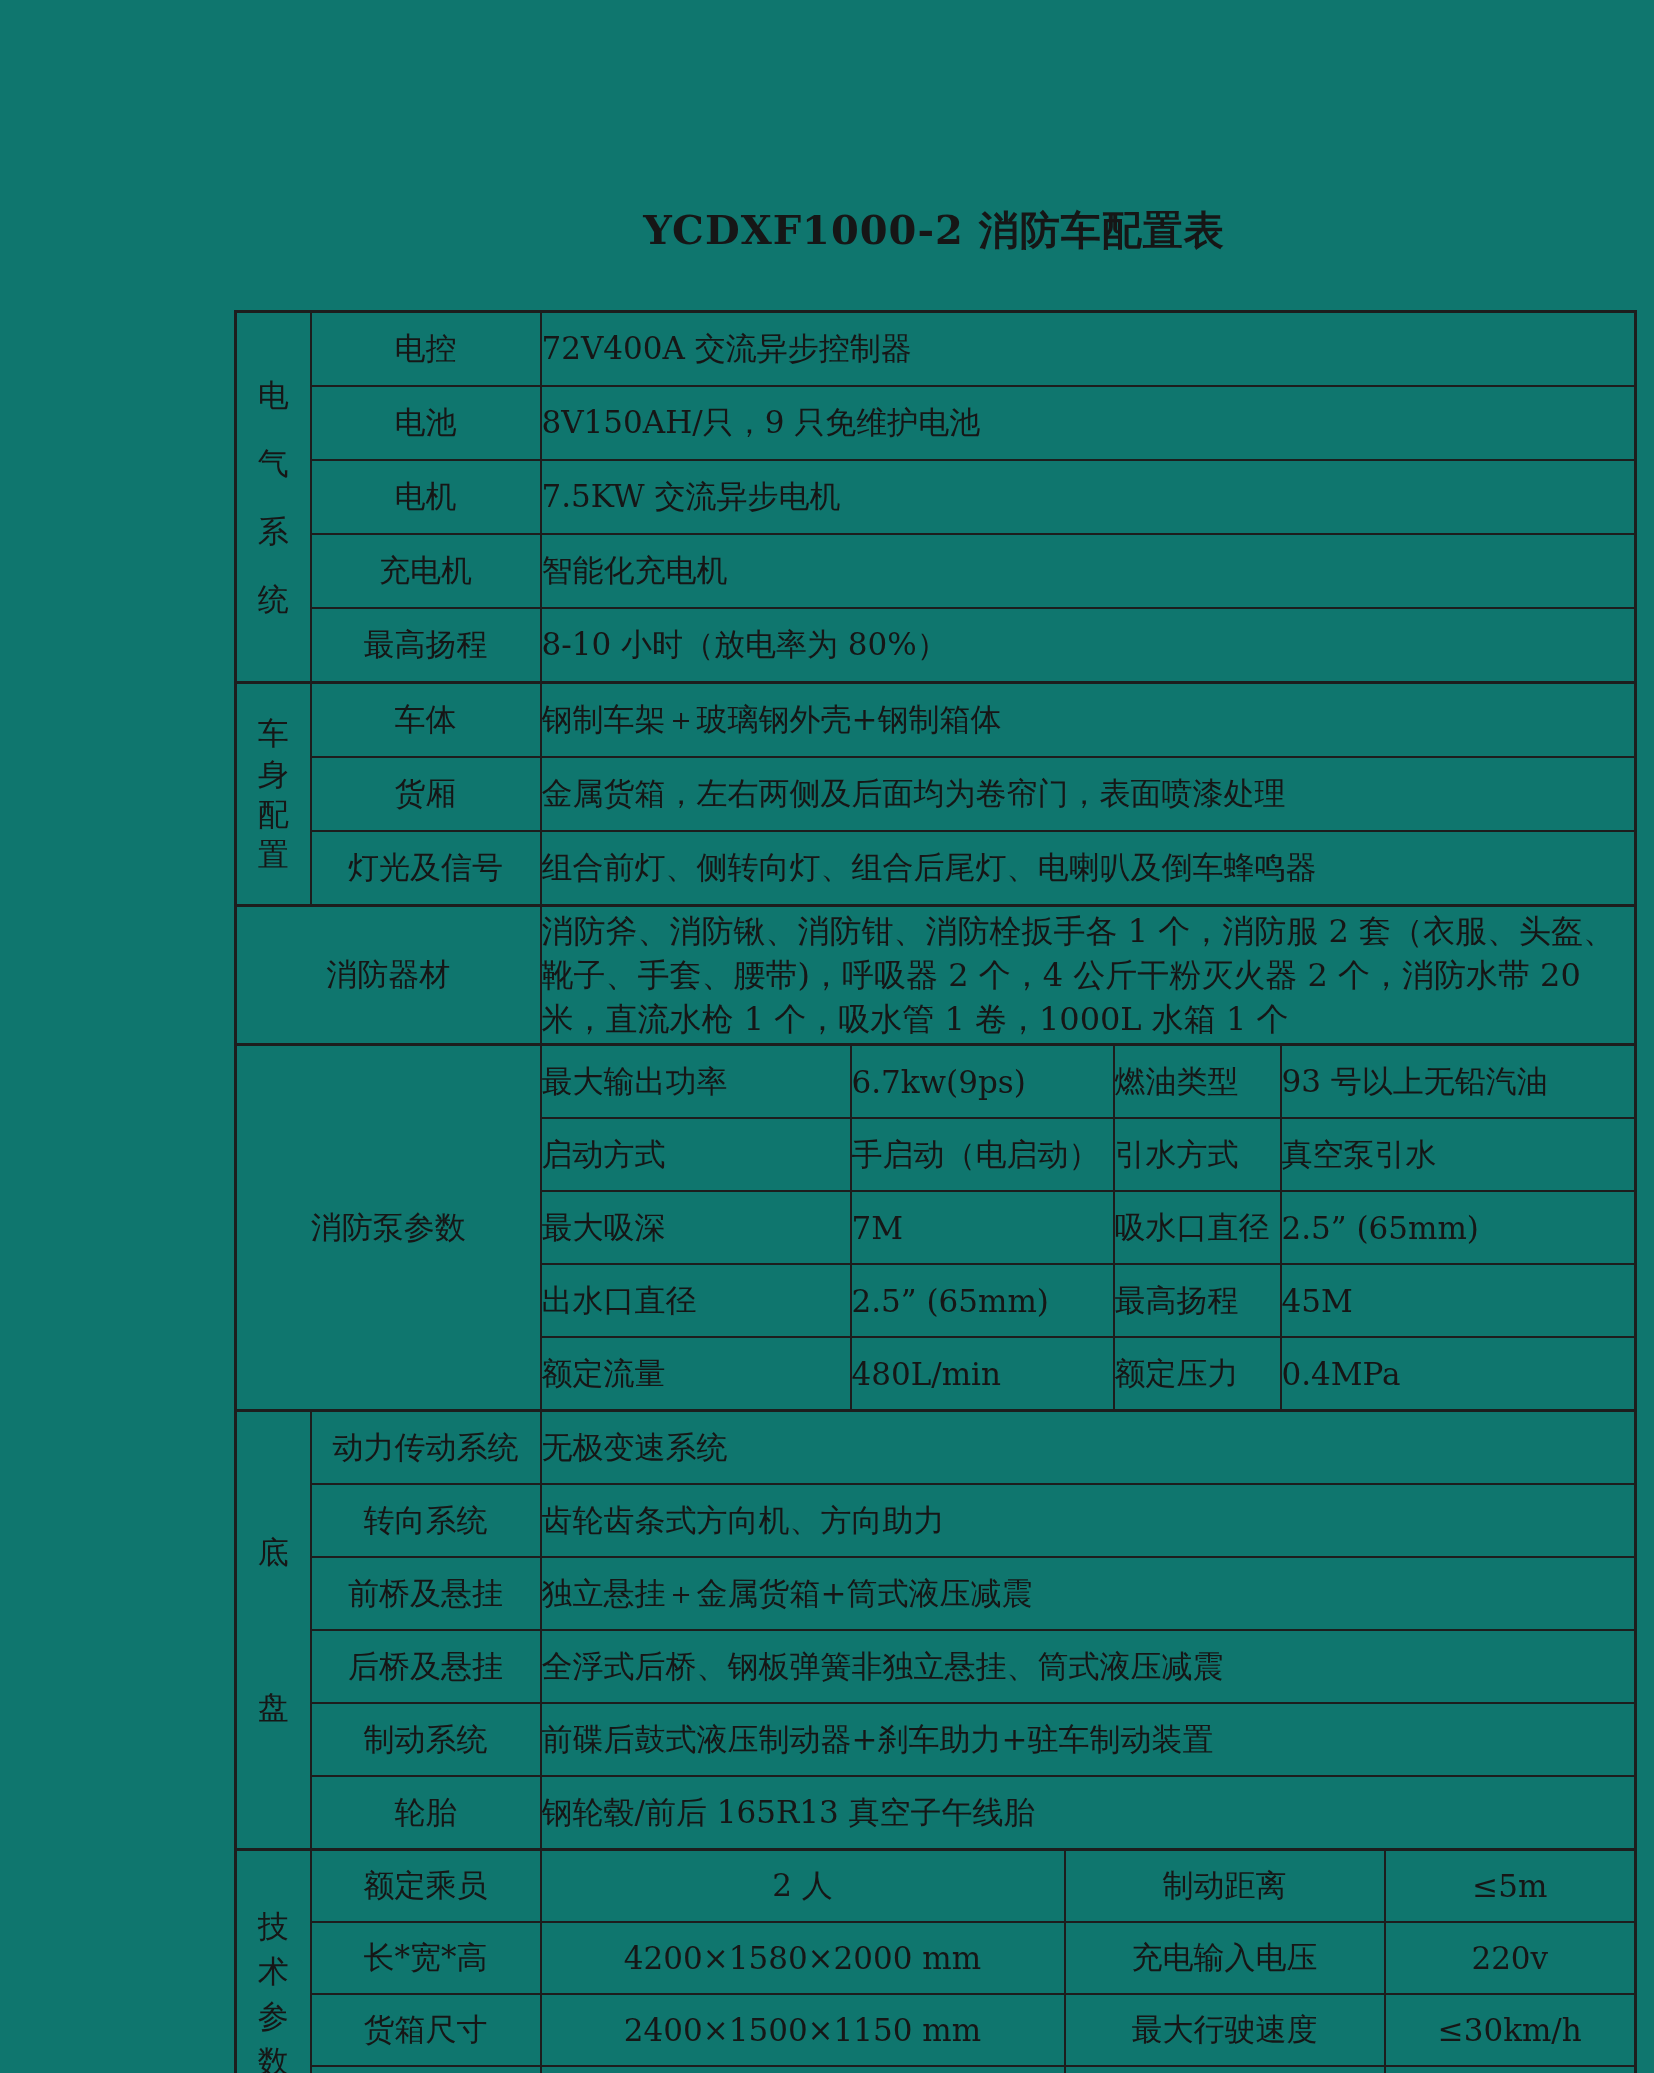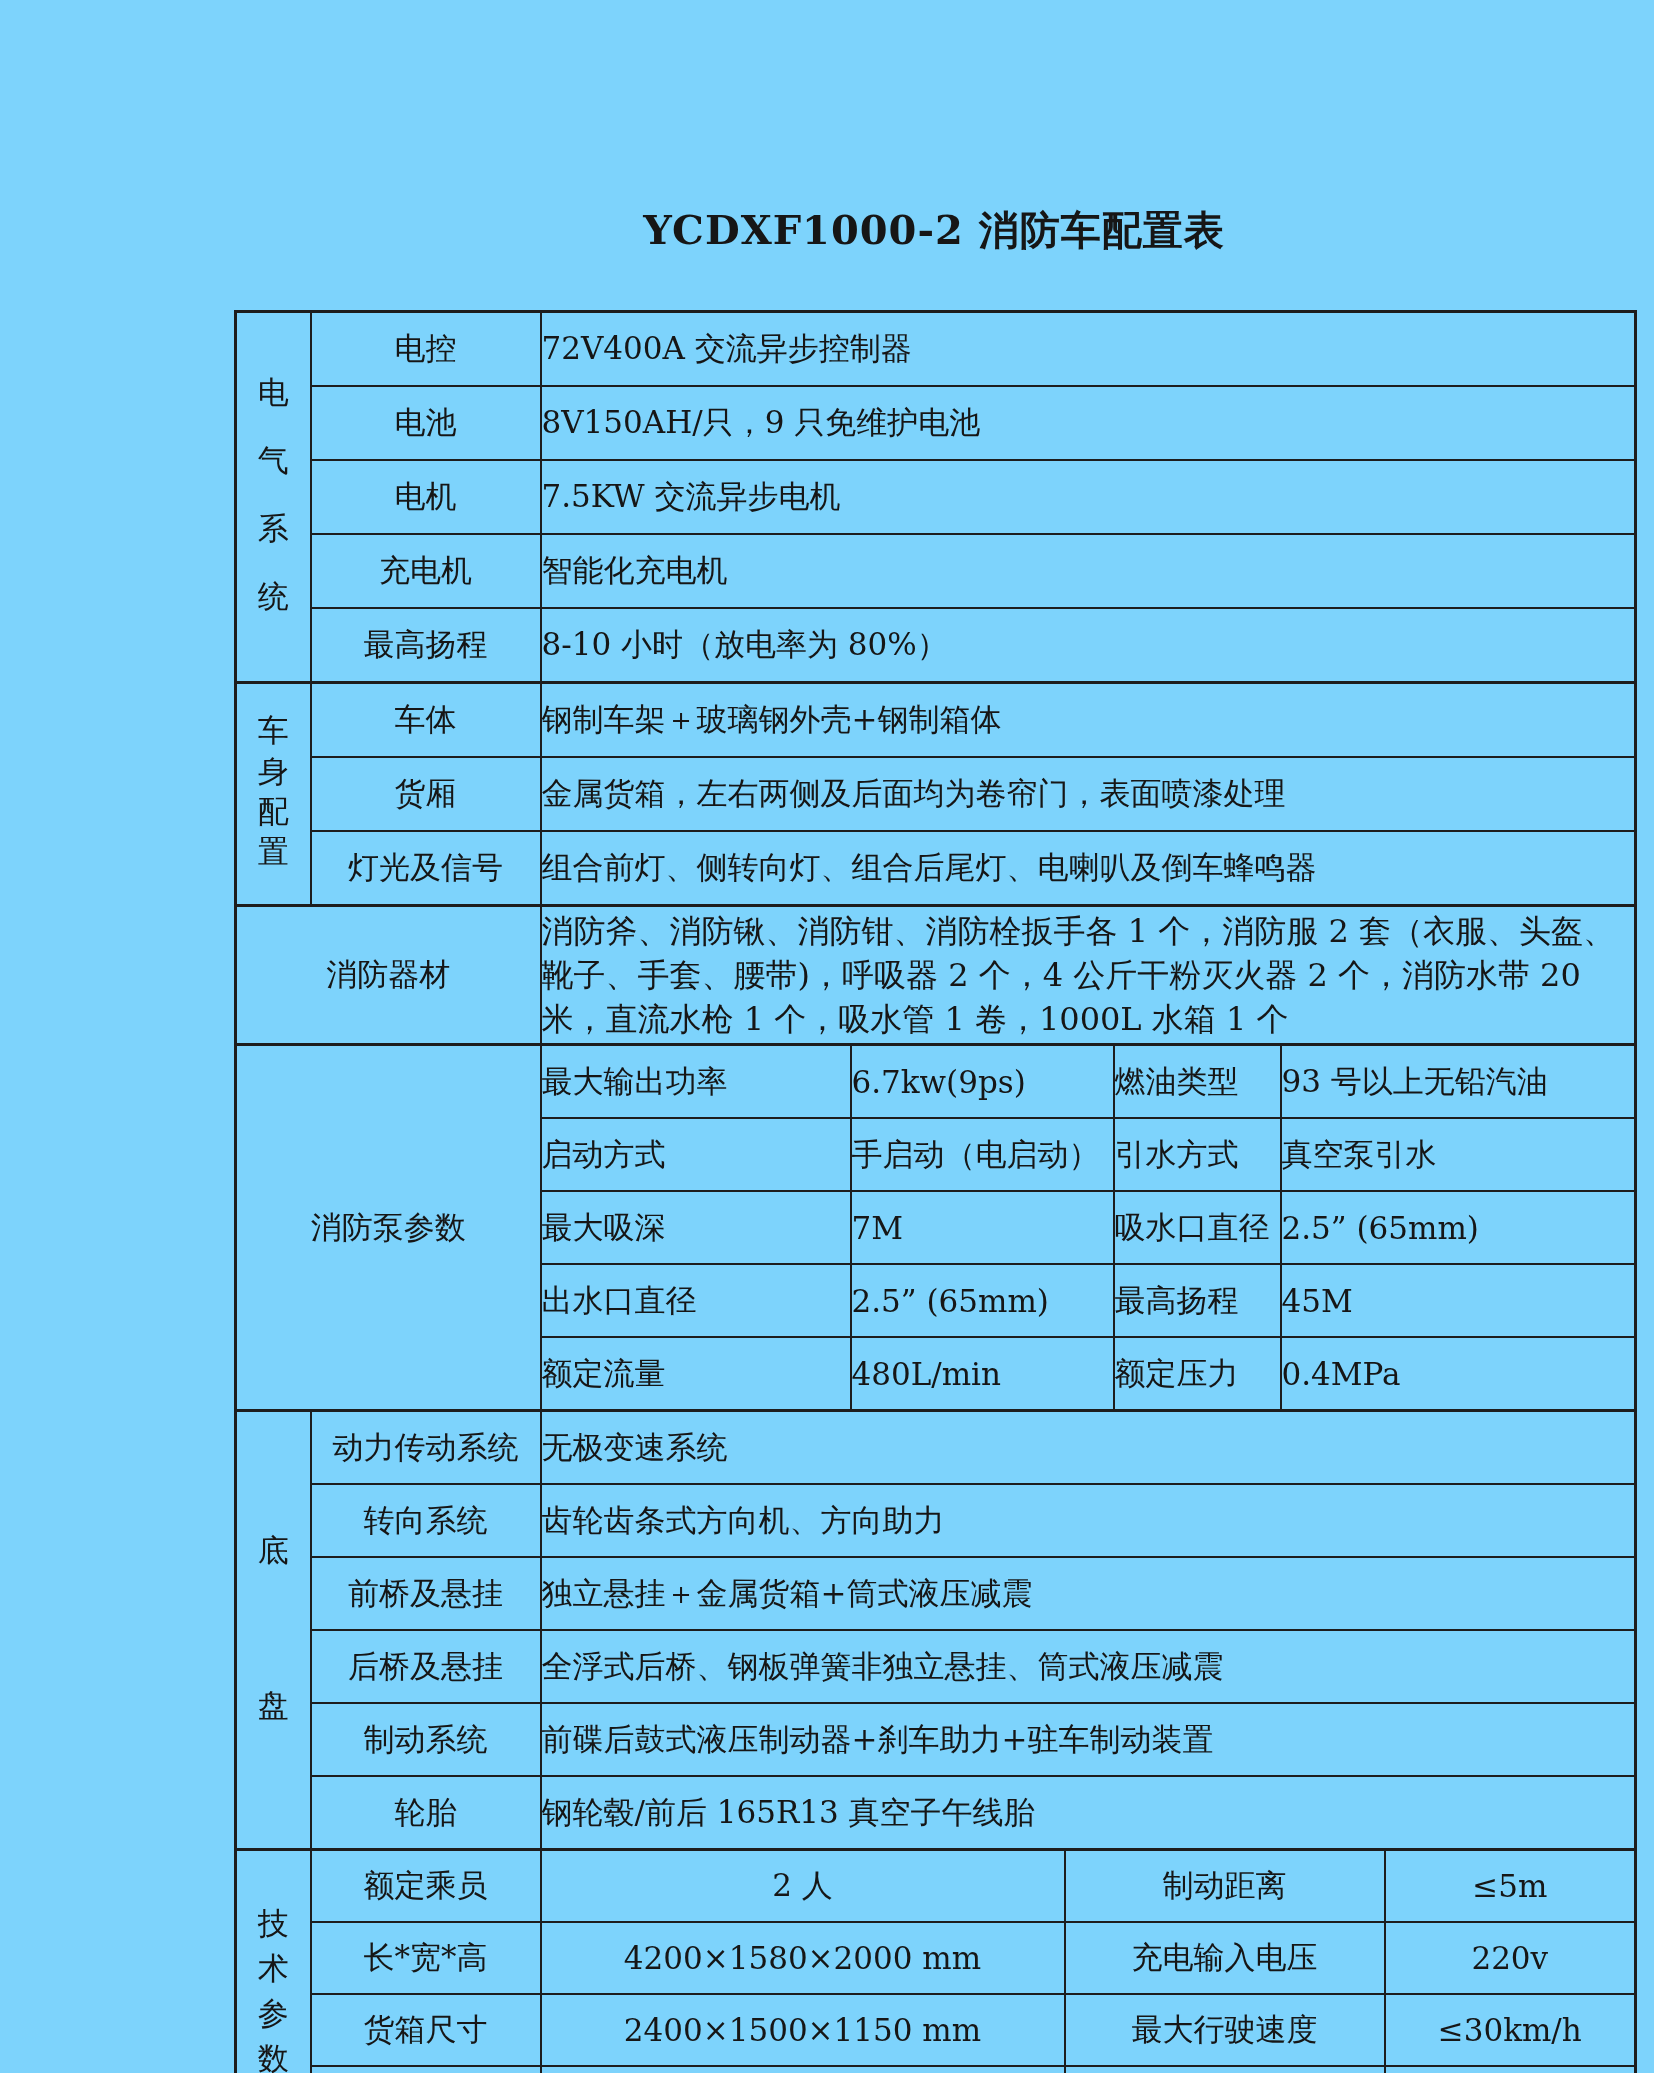--- a/index.html
+++ b/index.html
@@ -1,20 +1,20 @@
 <!DOCTYPE html>
 <html><head>
 <meta charset="utf-8">
 <style>
   html,body { margin:0; padding:0; background:#ffffff; }
   .page {
     position: relative;
     width: 1654px;
     height: 2073px;
-    background: #7dd3fc;
+    background: #0f766e;
     font-family: "DejaVu Serif", "Liberation Serif", serif;
     color: #161616;
     overflow: hidden;
   }
   .content { width: 1400px; margin-left: 234px; padding-top: 203px; }
   .title {
     font-size: 40px;
     font-weight: bold;
     text-align: center;
     margin: 0 0 52px 0;
@@ -45,21 +45,20 @@
   td.group-cell { text-align: center; }
   td.center-cell { text-align: center; padding: 0 6px; }
   td.pump-label { text-align: left; padding: 0 14px; }
 
   .vlabel {
     display: inline-block;
     width: 1.15em;
     word-break: break-all;
     text-align: center;
     vertical-align: middle;
-    font-family: Liberation Mono, monospace;
   }
   .lh-elec { line-height: 2.2; }
   .lh-body { line-height: 1.3; }
   .lh-chassis { line-height: 5.0; }
   .lh-tech { line-height: 1.45; }
 
   td.equip-text {
     line-height: 44px;
     font-size: 32px;
     padding: 6px 14px;

